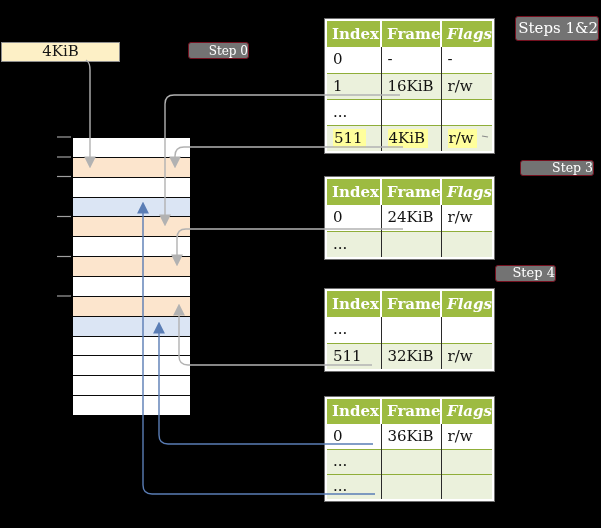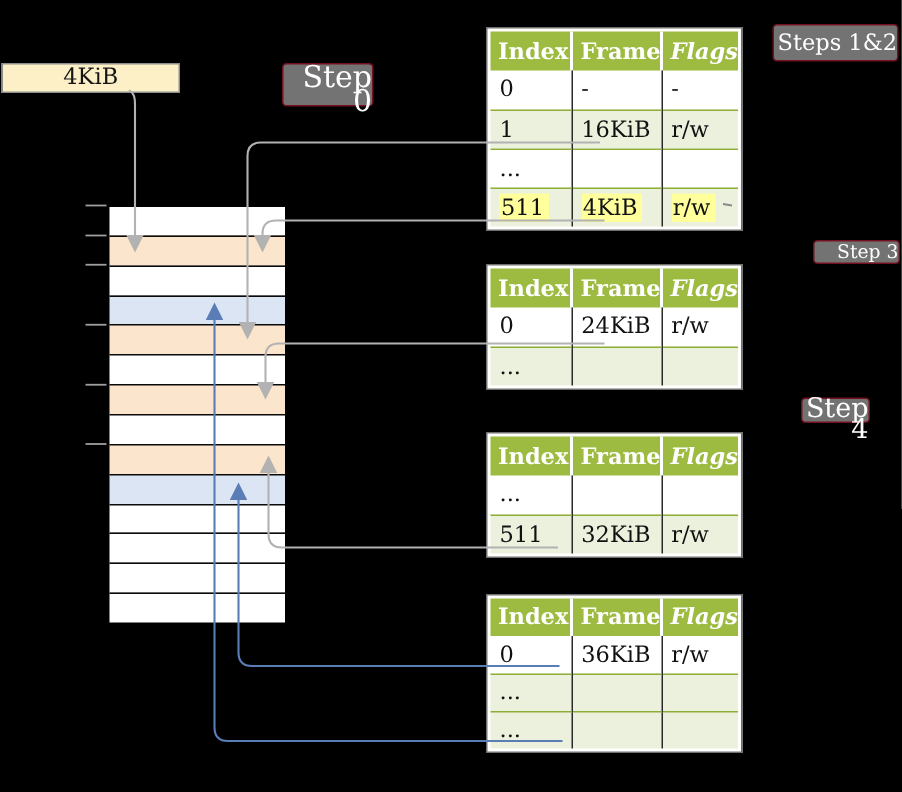--- a/index.html
+++ b/index.html
@@ -5,23 +5,23 @@
   html,body{margin:0;padding:0;}
   #stage{position:relative;width:601px;height:528px;background:#000;overflow:hidden;
          font-family:"DejaVu Serif", serif;}
   
   .frame-box{position:absolute;left:1px;top:42px;width:117px;height:18px;background:#fdf0c6;
              border:1px solid #8e8e8e;color:#151515;font-size:15px;line-height:17px;text-align:center;}
   
   .steplabel{position:absolute;background:#737373;border:1px solid #74101f;border-radius:3px;
              color:#fff;text-align:right;box-sizing:border-box;}
   #lb-steps12{left:515px;top:16px;width:84px;height:25px;font-size:15px;line-height:22px;}
-  #lb-step0{left:188px;top:42px;width:61px;height:29px;font-size:20px;line-height:16px;}
-  #lb-step3{left:520px;top:160px;width:58px;height:16px;font-size:12.5px;line-height:13px;margin-left:22px;}
-  #lb-step4{left:534px;top:265px;width:46px;height:17px;font-size:18px;line-height:14px;}
+  #lb-step0{left:188px;top:42px;width:61px;height:17px;font-size:12px;line-height:16px;}
+  #lb-step3{left:520px;top:160px;width:74px;height:16px;font-size:12.5px;line-height:13px;}
+  #lb-step4{left:495px;top:265px;width:61px;height:17px;font-size:13px;line-height:14px;}
   
   #memcol{position:absolute;left:72px;top:137px;width:117px;height:277px;border:1px solid #000;
           display:flex;flex-direction:column;}
   .mem-cell{flex:1 1 auto;box-sizing:border-box;}
   .mem-cell + .mem-cell{border-top:1px solid #0a0a0a;}
   .mem-cell[data-color="white"]{background:#ffffff;}
   .mem-cell[data-color="orange"]{background:#fce5cd;}
   .mem-cell[data-color="blue"]{background:#dbe5f4;}
   
   .ptable{position:absolute;left:324px;width:171px;border:1px solid #6f6f6f;background:#fff;

